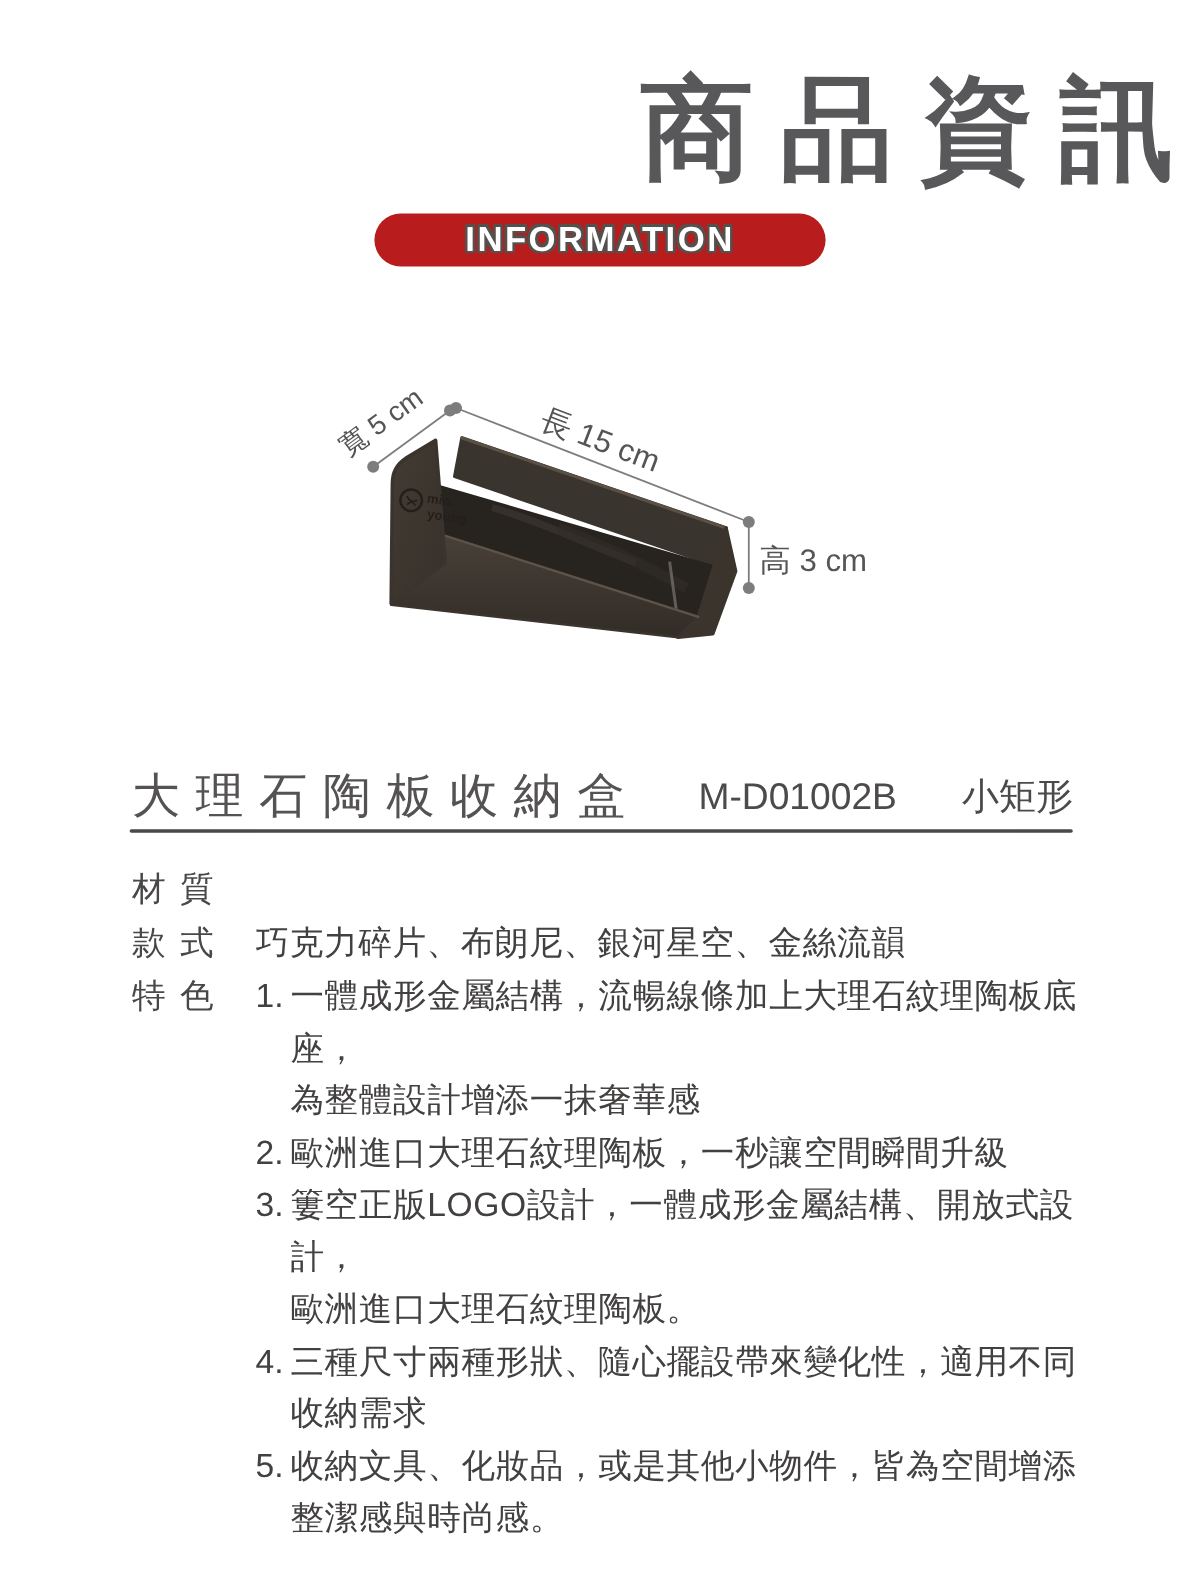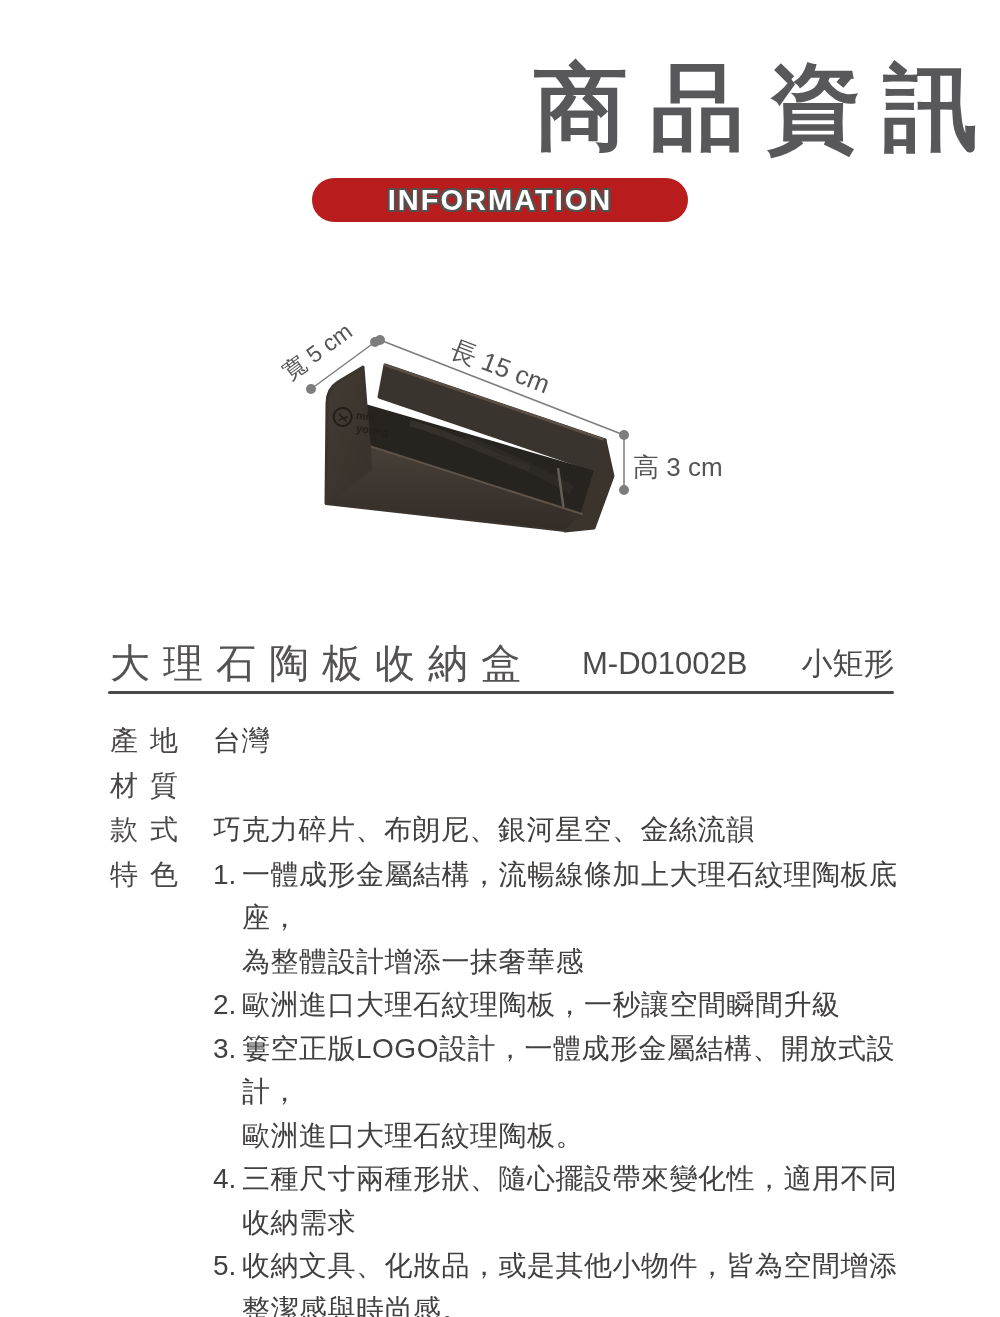--- a/index.html
+++ b/index.html
@@ -110,24 +110,20 @@
 
   <div class="prod-heading">
     <span class="prod-name">大理石陶板收納盒</span>
     <span class="prod-model">M-D01002B</span>
     <span class="prod-variant">小矩形</span>
   </div>
   <div class="heading-divider"></div>
 
   <div class="spec-table">
     <div class="spec-row">
-      <div class="spec-label">產地</div>
-      <div class="spec-value">台灣</div>
-    </div>
-    <div class="spec-row">
       <div class="spec-label">材質</div>
     </div>
     <div class="spec-row">
       <div class="spec-label">款式</div>
       <div class="spec-value">巧克力碎片、布朗尼、銀河星空、金絲流韻</div>
     </div>
 
     <div class="features-row">
       <div class="features-label">特色</div>
       <div class="features-list">

